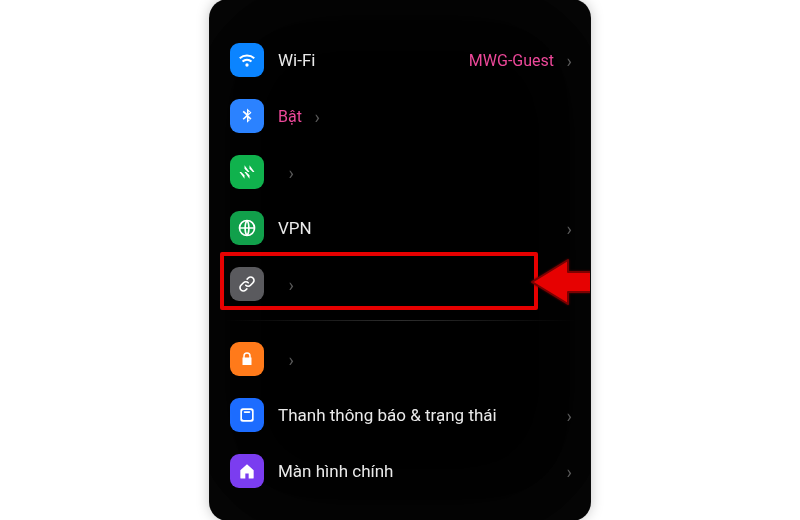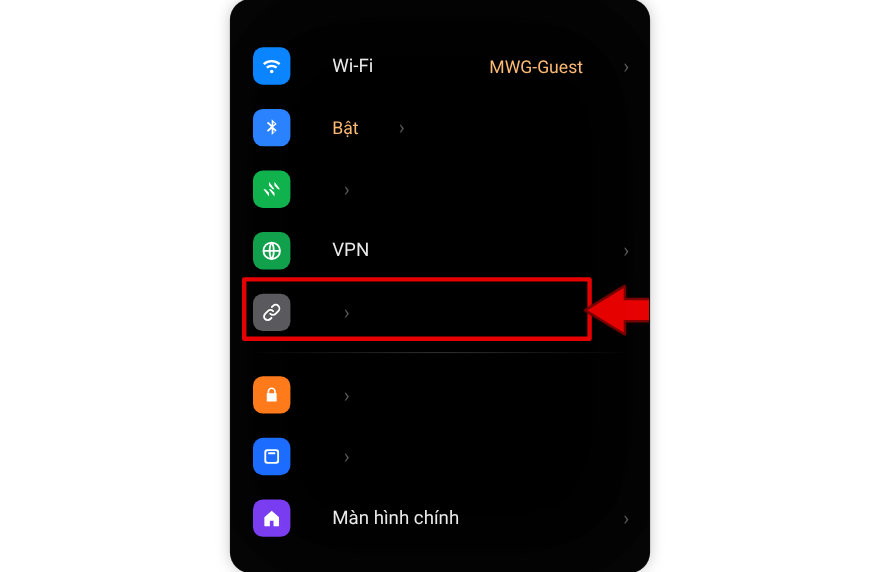--- a/index.html
+++ b/index.html
@@ -22,29 +22,28 @@
     box-shadow:inset 0 0 90px 20px rgba(255,255,255,0.015);
   }
   .list{position:absolute;left:12px;right:12px;top:32px;}
   .row{
     display:flex;align-items:center;
     height:56px;
     padding:0 6px 0 8px;
     color:#eaeaea;
     font-size:17px;
     position:relative;
-    gap:24px;
   }
   .row .ic{
     width:34px;height:34px;border-radius:9px;
     display:flex;align-items:center;justify-content:center;
     margin-right:14px;flex:0 0 34px;
   }
   .row .lbl{flex:1 1 auto;white-space:nowrap;}
-  .row .val{color:#fdba74;font-size:16px;margin-right:2px;}
+  .row .val{color:#ec4899;font-size:16px;margin-right:2px;}
   .row .chev{flex:0 0 16px;text-align:right;color:#585858;font-size:18px;}
   .divider{
     height:1px;margin:8px 2px 10px 2px;
     background:linear-gradient(to right,rgba(255,255,255,0),rgba(255,255,255,.18),rgba(255,255,255,0));
   }
   
   .bg-blue{background:#0a84ff;}
   .bg-blue2{background:#2b82ff;}
   .bg-green{background:#10b24d;}
   .bg-green2{background:#11a04b;}
@@ -136,20 +135,21 @@
       </div>
 
       <div class="row">
         <div class="ic bg-blue3">
           <svg width="20" height="20" viewBox="0 0 24 24">
               <rect x="4" y="4" width="16" height="16" rx="3" fill="#fff"></rect>
               <rect x="6" y="6" width="12" height="12" rx="2" fill="#1c6cff"></rect>
               <rect x="8" y="7.5" width="8" height="2" rx="1" fill="#fff"></rect>
             </svg>
         </div>
+        <div class="lbl">Thanh thông báo &amp; trạng thái</div>
         <div class="chev">›</div>
       </div>
 
       <div class="row">
         <div class="ic bg-purple">
           <svg width="20" height="20" viewBox="0 0 24 24">
               <path d="M4 11l8-7 8 7v9a1 1 0 01-1 1h-5v-6h-4v6H5a1 1 0 01-1-1v-9z" fill="#fff"></path>
             </svg>
         </div>
         <div class="lbl">Màn hình chính</div>

